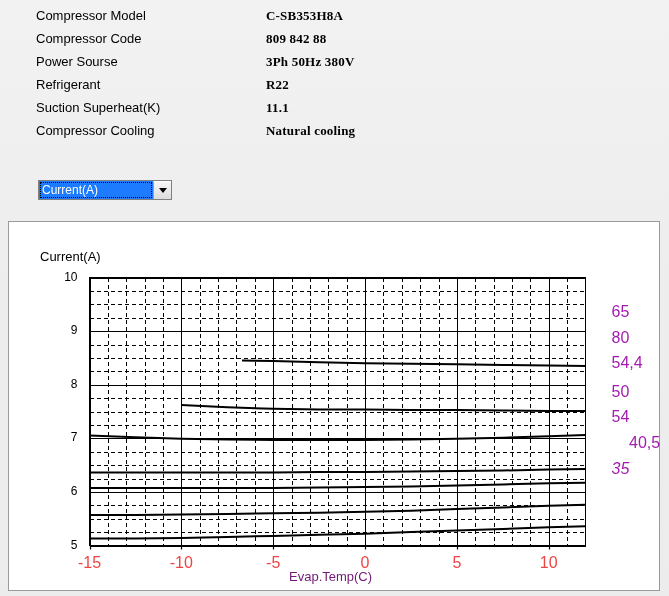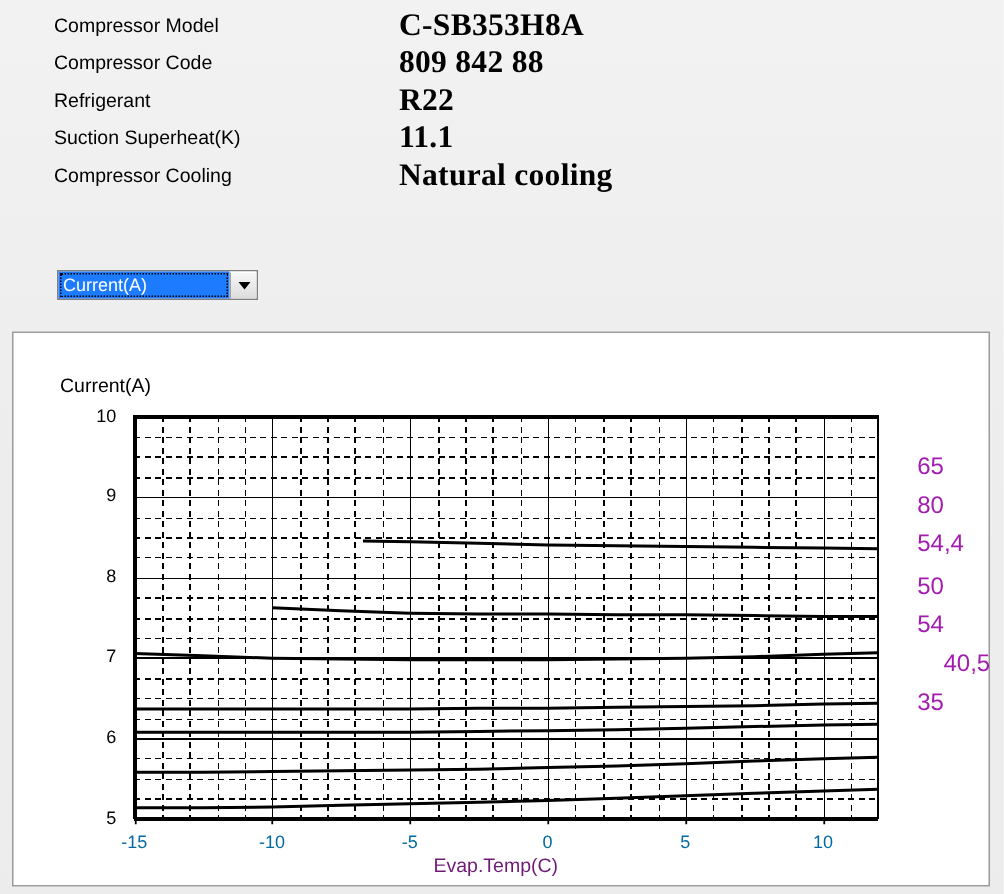--- a/index.html
+++ b/index.html
@@ -46,21 +46,21 @@
   }
   .spec-label {
     font-family: "Liberation Sans", sans-serif;
     font-size: 13px;
     color: #000;
     padding-right: 10px !important;
     width: 220px;
   }
   .spec-value {
     font-family: "Liberation Serif", serif;
-    font-size: 21px;
+    font-size: 13px;
     font-weight: bold;
     color: #000;
     letter-spacing: 0.2px;
   }
 
   
   .select-wrap {
     position: absolute;
     left: 38px;
     top: 180px;
@@ -139,22 +139,22 @@
     position: absolute;
     width: 30px;
     text-align: right;
     font-size: 12px;
     color: #000;
   }
   .xlabel {
     position: absolute;
     width: 40px;
     text-align: center;
-    font-size: 12px;
-    color: #0369a1;
+    font-size: 16px;
+    color: #ef4444;
   }
   .rlabel {
     position: absolute;
     font-size: 16px;
     color: #a21caf;
     white-space: nowrap;
   }
   svg.plot {
     position: absolute;
     left: 0; top: 0;
@@ -171,20 +171,24 @@
 <div class="spec-panel">
   <table class="spec-table">
     <tbody>
       <tr>
         <td class="spec-label">Compressor  Model</td>
         <td class="spec-value">C-SB353H8A</td>
       </tr>
       <tr>
         <td class="spec-label">Compressor Code</td>
         <td class="spec-value">809 842 88</td>
+      </tr>
+      <tr>
+        <td class="spec-label">Power Sourse</td>
+        <td class="spec-value">3Ph  50Hz  380V</td>
       </tr>
       <tr>
         <td class="spec-label">Refrigerant</td>
         <td class="spec-value">R22</td>
       </tr>
       <tr>
         <td class="spec-label">Suction Superheat(K)</td>
         <td class="spec-value">11.1</td>
       </tr>
       <tr>
@@ -297,17 +301,17 @@
         <div class="xlabel" style="left: 427.907px; top: 331.5px;">5</div>
         <div class="xlabel" style="left: 519.759px; top: 331.5px;">10</div>
       </div>
     <div id="rlabels">
         <div class="rlabel" style="left: 602.5px; top: 81px;">65</div>
         <div class="rlabel" style="left: 602.5px; top: 107px;">80</div>
         <div class="rlabel" style="left: 602.5px; top: 132px;">54,4</div>
         <div class="rlabel" style="left: 602.5px; top: 161px;">50</div>
         <div class="rlabel" style="left: 602.5px; top: 186px;">54</div>
         <div class="rlabel" style="left: 620px; top: 212px;">40,5</div>
-        <div class="rlabel" style="left: 602.5px; top: 238px;">35</div>
+        <div class="rlabel" style="left: 602.5px; top: 238px; font-style: italic;">35</div>
       </div>
 
   </div>
 </div>
 
 </body></html>

